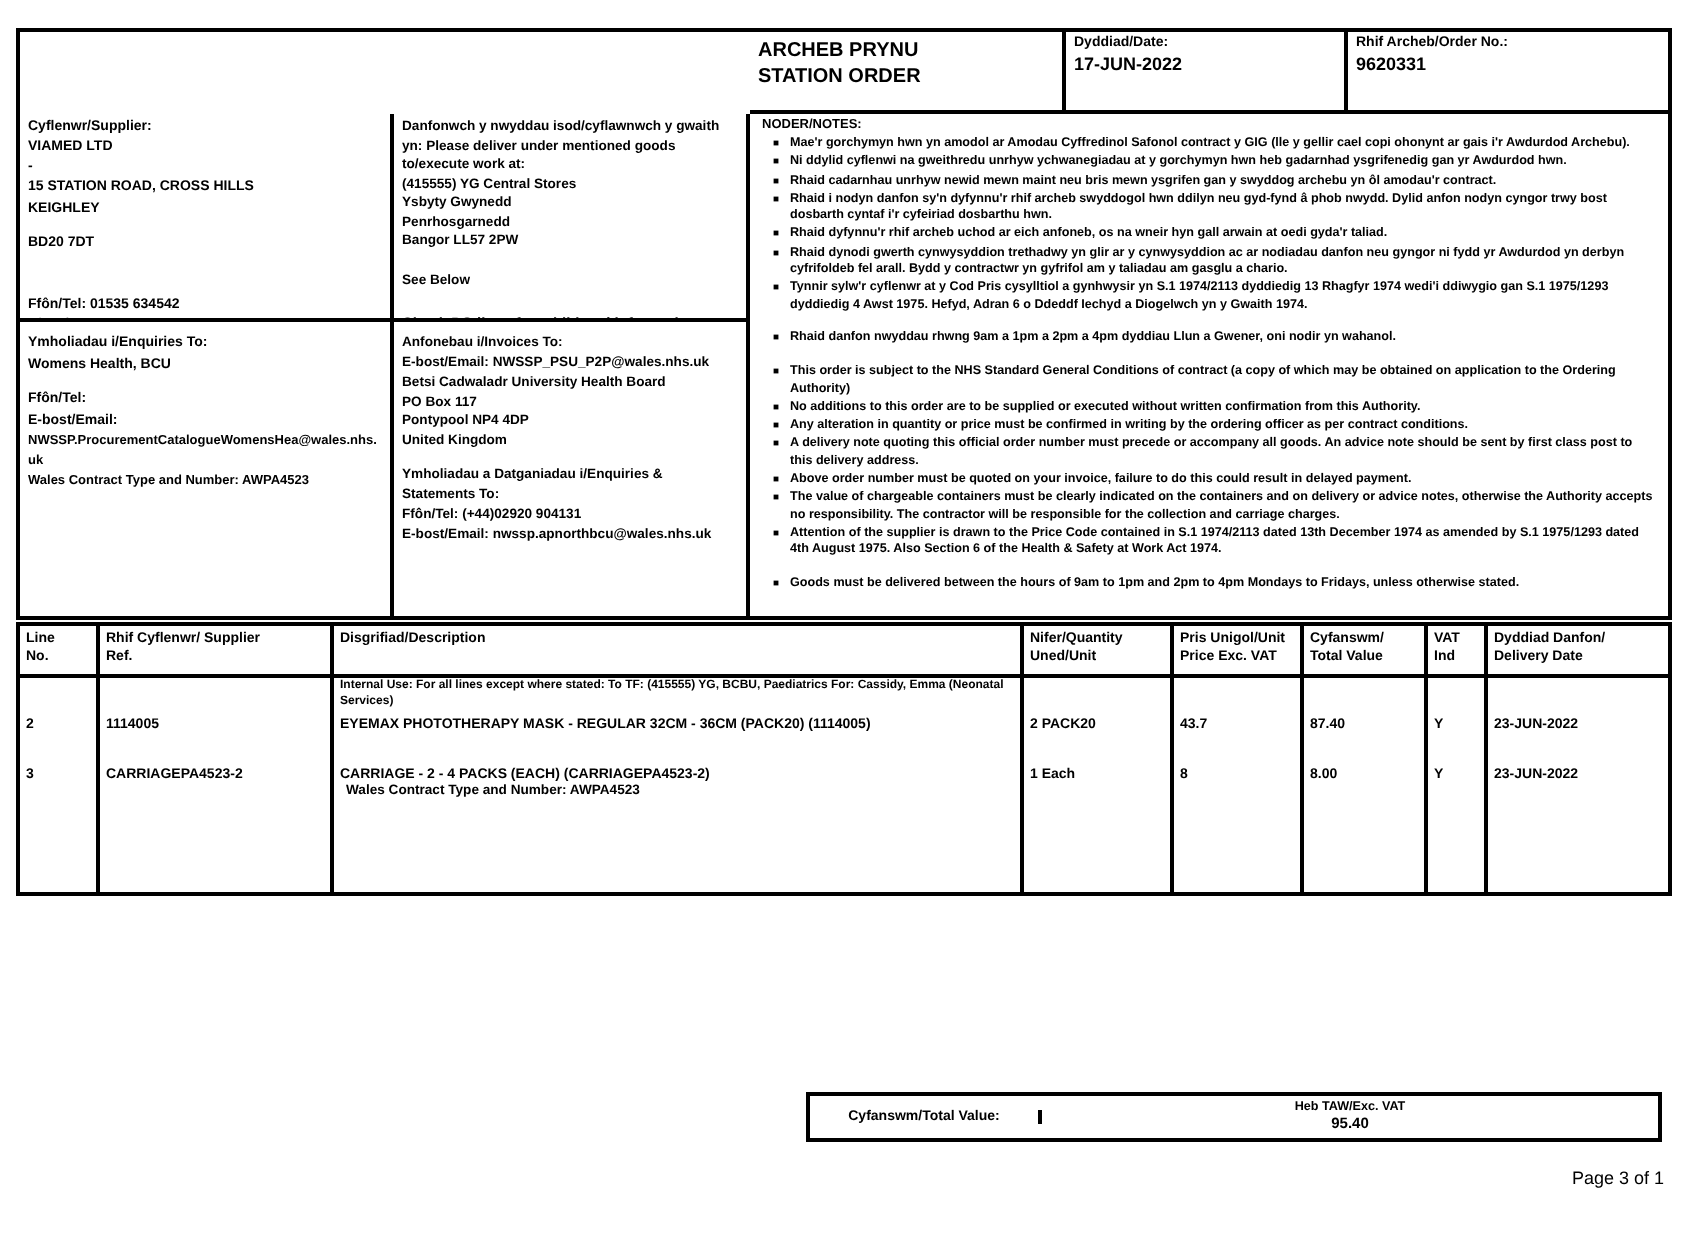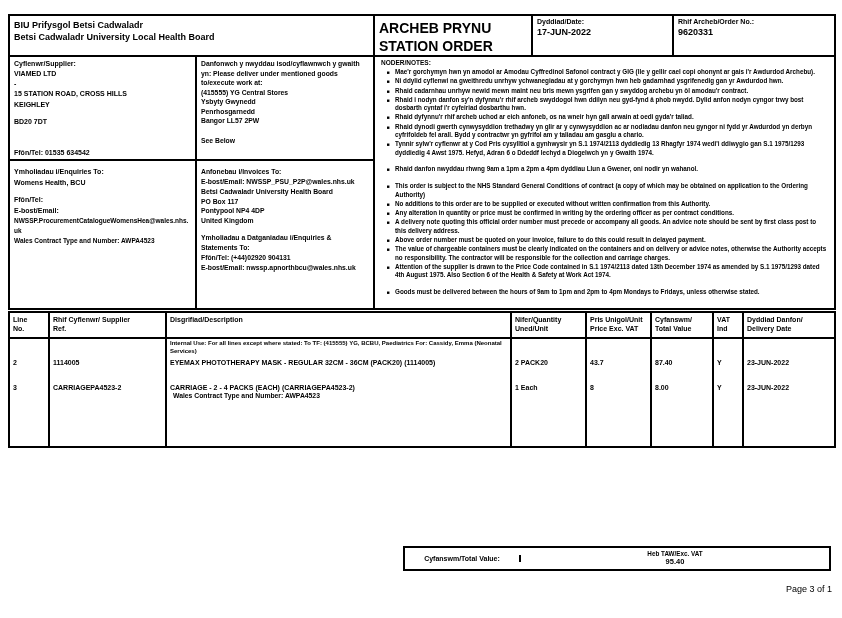--- a/index.html
+++ b/index.html
@@ -20,21 +20,21 @@
     border: 2px solid #000;
     display: grid;
     grid-template-columns: 187px 178px 158px 141px 1fr;
     grid-template-rows: 41px 104px 1fr;
   }
   .cell { padding: 2px 4px; overflow: hidden; }
   .br2 { border-right: 2px solid #000; }
   .bb2 { border-bottom: 2px solid #000; }
 
   .org-cell { grid-column: 1 / 3; grid-row: 1; font-size: 9px; line-height: 1.35; padding-top: 3px;}
-  .title-cell { grid-column: 3; grid-row: 1; font-size: 14px; line-height: 1.3; padding-top: 3px;}
+  .title-cell { grid-column: 3; grid-row: 1; font-size: 10px; line-height: 1.3; padding-top: 3px;}
   .date-cell { grid-column: 4; grid-row: 1; }
   .orderno-cell { grid-column: 5; grid-row: 1; }
   .small-label { font-size: 7px; }
   .big-value { font-size: 9px; margin-top: 2px; }
 
   .supplier-cell { grid-column: 1; grid-row: 2; font-size: 7px; line-height: 1.45; }
   .deliver-cell { grid-column: 2; grid-row: 2; font-size: 6.8px; line-height: 1.4; }
   .notes-cell { grid-column: 3 / 6; grid-row: 2 / 4; padding: 2px 6px; }
   .enquiries-cell { grid-column: 1; grid-row: 3; font-size: 7px; line-height: 1.5; padding-top: 6px; }
   .invoices-cell { grid-column: 2; grid-row: 3; font-size: 6.8px; line-height: 1.45; padding-top: 6px; }
@@ -98,24 +98,20 @@
     font-size: 9px; font-weight: normal;
   }
 </style>
 </head>
 <body>
 
 <div class="page">
 
   <div class="top-block">
 
-    <div class="cell org-cell bb2 br2">
-      <div>BIU Prifysgol Betsi Cadwaladr</div>
-      <div>Betsi Cadwaladr University Local Health Board</div>
-    </div>
 
     <div class="cell title-cell bb2 br2">
       <div>ARCHEB PRYNU</div>
       <div>STATION ORDER</div>
     </div>
 
     <div class="cell date-cell bb2 br2">
       <div class="small-label">Dyddiad/Date:</div>
       <div class="big-value">17-JUN-2022</div>
     </div>

